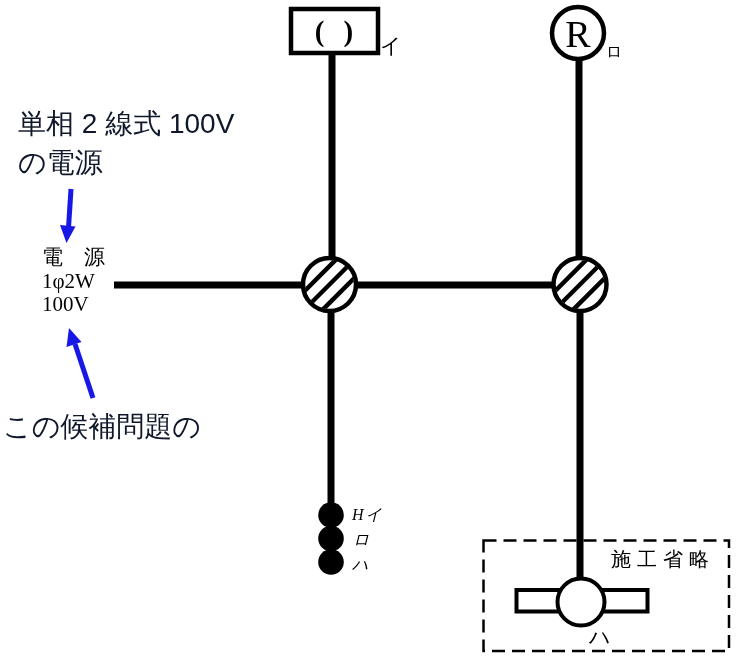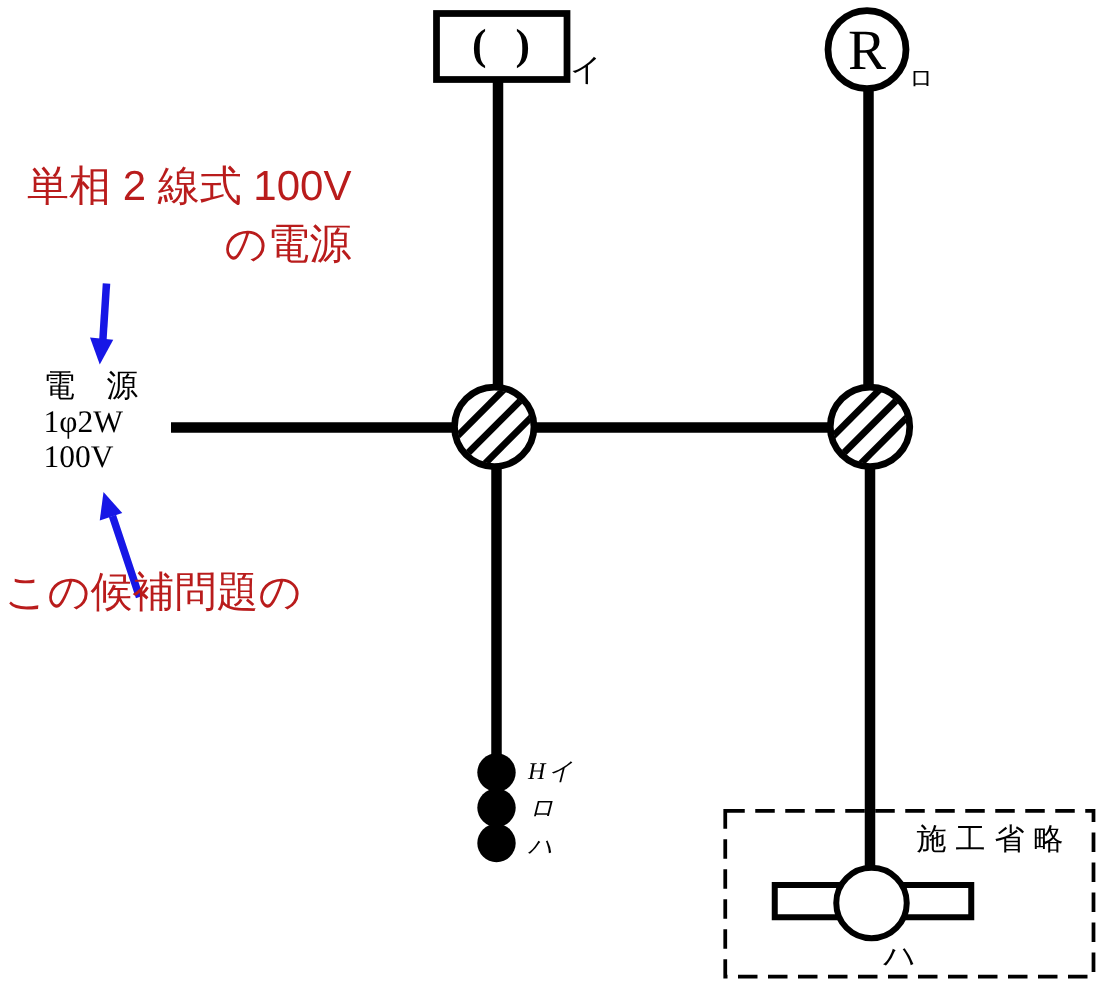--- a/index.html
+++ b/index.html
@@ -8,23 +8,23 @@
     position:relative; width:738px; height:658px; background:#ffffff;
     overflow:hidden;
     font-family:"Liberation Serif","DejaVu Serif",serif;
     color:#000;
   }
   .abs { position:absolute; }
   svg.art { position:absolute; left:0; top:0; }
   .serif { font-family:"Liberation Serif","DejaVu Serif",serif; color:#000; }
   .blue-note {
     font-family:"Liberation Sans","DejaVu Sans",sans-serif;
-    color:#b91c1c; font-size:28px; line-height:39px; white-space:nowrap;text-align:right;
+    color:#0f172a; font-size:28px; line-height:39px; white-space:nowrap;
   }
-  .psource { font-size:21px; line-height:23.5px; white-space:nowrap; }
+  .psource { font-size:21px; line-height:23.5px; white-space:nowrap;margin-left:13px; }
   .cable { font-size:22px; letter-spacing:1px; white-space:nowrap; }
   .shoko { font-size:20px; letter-spacing:6px; white-space:nowrap; }
   .circuit-label { font-size:21px; white-space:nowrap; }
   .switch-row { font-size:16px; line-height:24px; letter-spacing:2px; white-space:nowrap;font-style:italic; }
   .center-sym { transform:translate(-50%,-50%); white-space:nowrap; }
 </style>
 </head>
 <body>
 
 <div class="stage">
@@ -82,21 +82,21 @@
       <line x1="93" y1="398" x2="75" y2="344" stroke="#1717e6" stroke-width="5"></line>
       <polygon points="69,328 81.5,342 66.5,347" fill="#1717e6"></polygon>
     </g>
   </svg>
 
   <div class="abs blue-note" style="left:18px; top:104px;">
     <div>単相 2 線式 100V</div>
     <div>の電源</div>
   </div>
 
-  <div class="abs blue-note" style="left:3px; top:376px; line-height:38px;">
+  <div class="abs blue-note" style="left:3px; top:408px; line-height:38px;">
     <div>この候補問題の</div>
   </div>
 
   <div class="abs serif psource" style="left:29px; top:246px;">
     <div>電　源</div>
     <div>1φ2W</div>
     <div>100V</div>
   </div>
 
 

